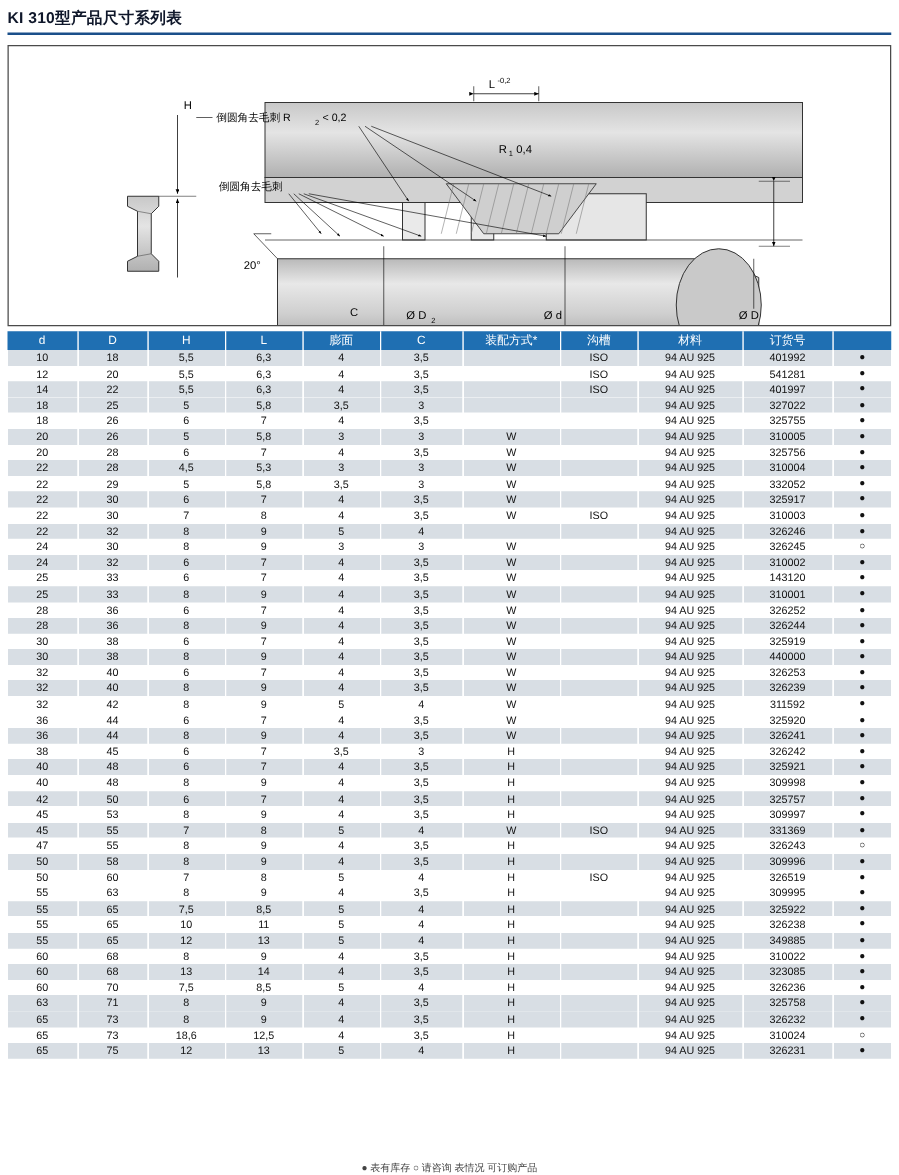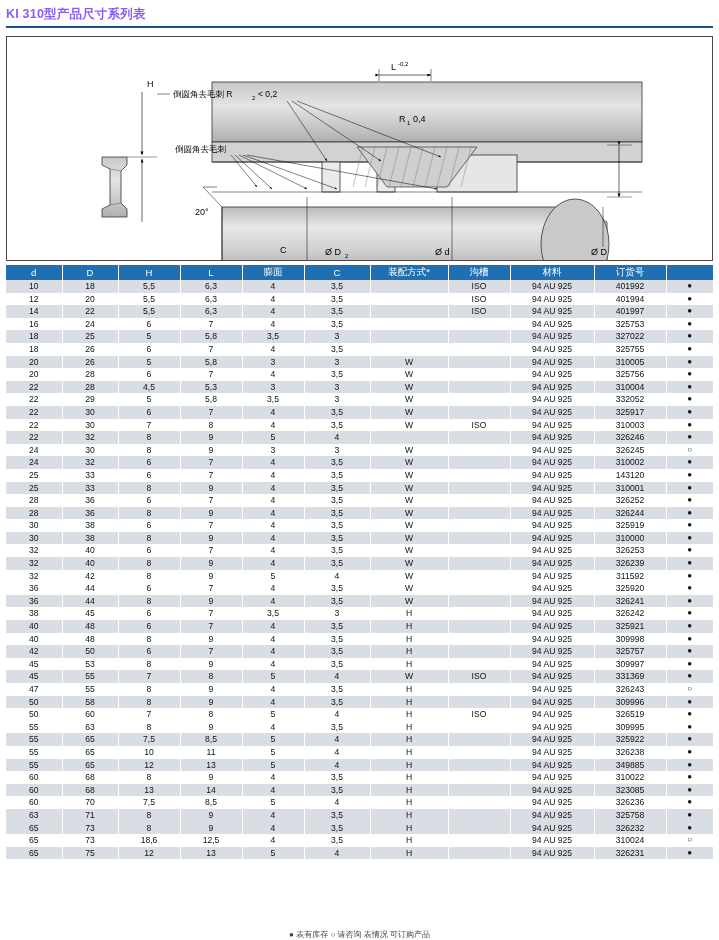--- a/index.html
+++ b/index.html
@@ -10,21 +10,21 @@
     color:#000;
     overflow:hidden;
   }
   .page{position:relative;width:719px;height:940px;}
 
   
   .title-bar{
     padding:6px 6px 4px 6px;
   }
   .title{
-    font-size:12.5px;font-weight:bold;color:#8b5cf6;letter-spacing:.2px;
+    font-size:12.5px;font-weight:bold;color:#0f172a;letter-spacing:.2px;
   }
   .title-rule{
     height:2px;background:#1a4f8a;margin-top:3px;width:707px;
   }
 
   
   .drawing{
     position:relative;
     margin:4px 6px 0 6px;
     width:707px;height:225px;
@@ -271,47 +271,34 @@
           <tr class="plain">
             <td>12</td>
             <td>20</td>
             <td>5,5</td>
             <td>6,3</td>
             <td>4</td>
             <td>3,5</td>
             <td></td>
             <td>ISO</td>
             <td>94 AU 925</td>
-            <td>401994</td>
+            <td>541281</td>
             <td class="dot">●</td>
           </tr>
           <tr class="alt">
             <td>14</td>
             <td>22</td>
             <td>5,5</td>
             <td>6,3</td>
             <td>4</td>
             <td>3,5</td>
             <td></td>
             <td>ISO</td>
             <td>94 AU 925</td>
             <td>401997</td>
-            <td class="dot">●</td>
-          </tr>
-          <tr class="plain">
-            <td>16</td>
-            <td>24</td>
-            <td>6</td>
-            <td>7</td>
-            <td>4</td>
-            <td>3,5</td>
-            <td></td>
-            <td></td>
-            <td>94 AU 925</td>
-            <td>325753</td>
             <td class="dot">●</td>
           </tr>
           <tr class="alt">
             <td>18</td>
             <td>25</td>
             <td>5</td>
             <td>5,8</td>
             <td>3,5</td>
             <td>3</td>
             <td></td>
@@ -518,21 +505,21 @@
           <tr class="alt">
             <td>30</td>
             <td>38</td>
             <td>8</td>
             <td>9</td>
             <td>4</td>
             <td>3,5</td>
             <td>W</td>
             <td></td>
             <td>94 AU 925</td>
-            <td>310000</td>
+            <td>440000</td>
             <td class="dot">●</td>
           </tr>
           <tr class="plain">
             <td>32</td>
             <td>40</td>
             <td>6</td>
             <td>7</td>
             <td>4</td>
             <td>3,5</td>
             <td>W</td>

